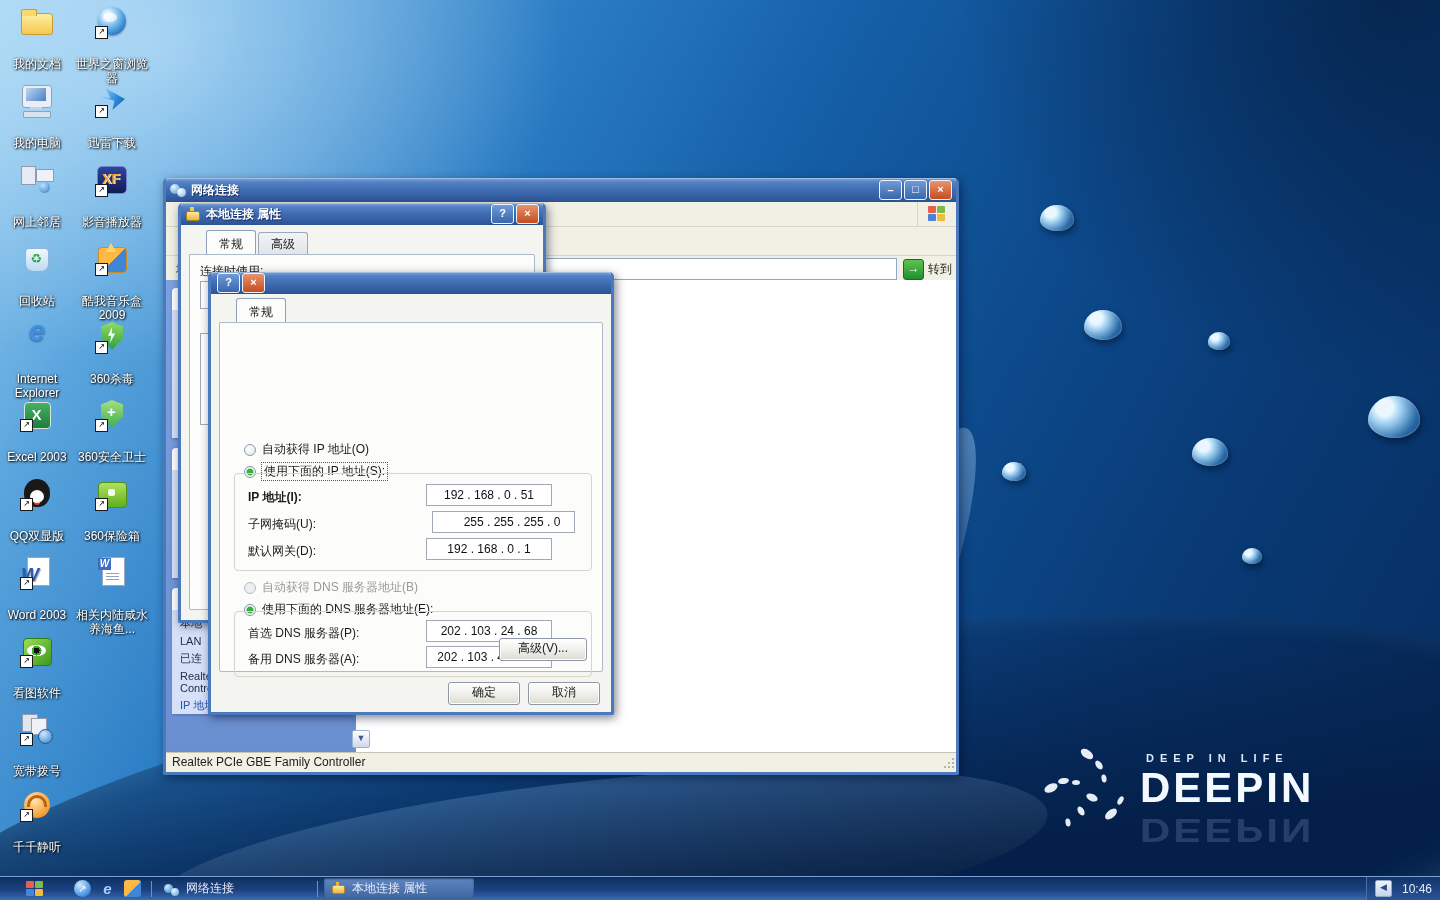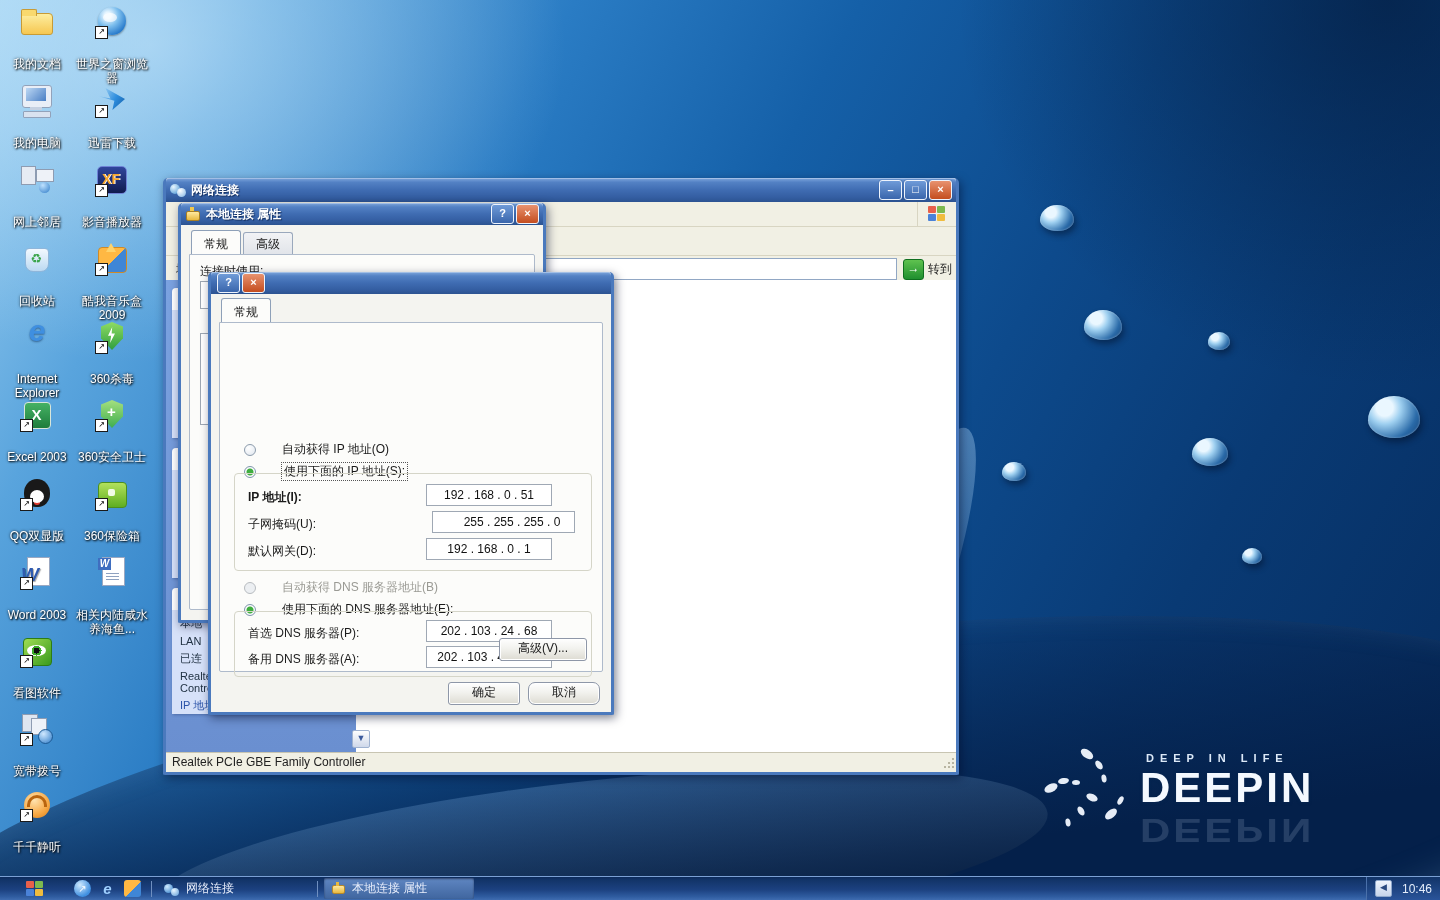--- a/index.html
+++ b/index.html
@@ -166,24 +166,24 @@
                radial-gradient(circle at 11px 9px,#b8b5a2 1px,transparent 1.5px),
                radial-gradient(circle at 7px 5px,#b8b5a2 1px,transparent 1.5px),
                radial-gradient(circle at 11px 5px,#b8b5a2 1px,transparent 1.5px),
                radial-gradient(circle at 11px 1px,#b8b5a2 1px,transparent 1.5px);}
   
   .dlg{background:#f4f4f0;}
   .dlg .tbar{height:22px;}
   .tabs{position:absolute;left:10px;display:flex;font-size:12px;}
   .tab{padding:3px 12px 2px;border:1px solid #9aa8bc;border-bottom:none;border-radius:3px 3px 0 0;
     background:linear-gradient(#f2f3f5,#dfe2e8);margin-right:2px;color:#222;}
-  .tab.on{background:#fcfcfa;position:relative;top:-2px;padding-top:5px;border-color:#8ea0b8;}
+  .tab.on{background:#fcfcfa;position:relative;top:-2px;padding-top:5px;border-color:#8ea0b8;margin-left:15px;}
   .tabpage{position:absolute;border:1px solid #aebacb;background:#fcfcfa;border-radius:0 2px 2px 2px;}
   .dtext{position:absolute;font-size:12px;color:#1a1a1a;line-height:17px;}
-  .radio{position:absolute;display:flex;align-items:center;font-size:12px;color:#1a1a1a;gap:20px;}
+  .radio{position:absolute;display:flex;align-items:center;font-size:12px;color:#1a1a1a;}
   .rdot{width:12px;height:12px;border-radius:50%;margin-right:6px;box-sizing:border-box;
     border:1px solid #8d9cac;background:radial-gradient(circle at 35% 30%,#fff,#dfe6ee);}
   .radio.sel .rdot{background:radial-gradient(circle at 50% 50%,#3fae3f 0 3px,#fff 4px,#e6ecf2 100%);border-color:#7f96ac;}
   .radio.dis{color:#9a9a94;}
   .radio.dis .rdot{border-color:#b8bcc0;background:#eceff2;}
   .radio .focus{outline:1px dotted #555;padding:0 2px;}
   .gbox{position:absolute;border:1px solid #d5d5c8;border-radius:4px;}
   .frow{position:absolute;font-size:12px;color:#1a1a1a;}
   .ipfield{position:absolute;height:20px;width:124px;background:#fff;border:1px solid #9fa8b4;
     display:flex;align-items:center;justify-content:center;font-size:12px;color:#111;}
@@ -509,21 +509,21 @@
         <span>使用下面的 DNS 服务器地址(E):</span>
       </div>
       <div class="gbox" style="left:14px;top:288px;width:356px;height:64px;"></div>
       <div class="frow" style="left:28px;top:302px;">首选 DNS 服务器(P):</div>
       <div class="ipfield" style="left:206px;top:297px;">202  .  103  .  24  .  68</div>
       <div class="frow" style="left:28px;top:328px;">备用 DNS 服务器(A):</div>
       <div class="ipfield" style="left:206px;top:323px;">202  .  103  .  44  .  150</div>
     </div>
     <div class="xpbtn" style="left:288px;top:366px;width:86px;">高级(V)...</div>
     <div class="xpbtn" style="left:237px;top:410px;width:70px;">确定</div>
-    <div class="xpbtn" style="left:317px;top:410px;width:70px;border-radius:7px;">取消</div>
+    <div class="xpbtn" style="left:317px;top:410px;width:70px;">取消</div>
   </div>
 
   <div class="taskbar">
     <div class="tb-start">
       <div class="flag">
           <i class="r"></i>
           <i class="g"></i>
           <i class="b"></i>
           <i class="y"></i>
         </div>

